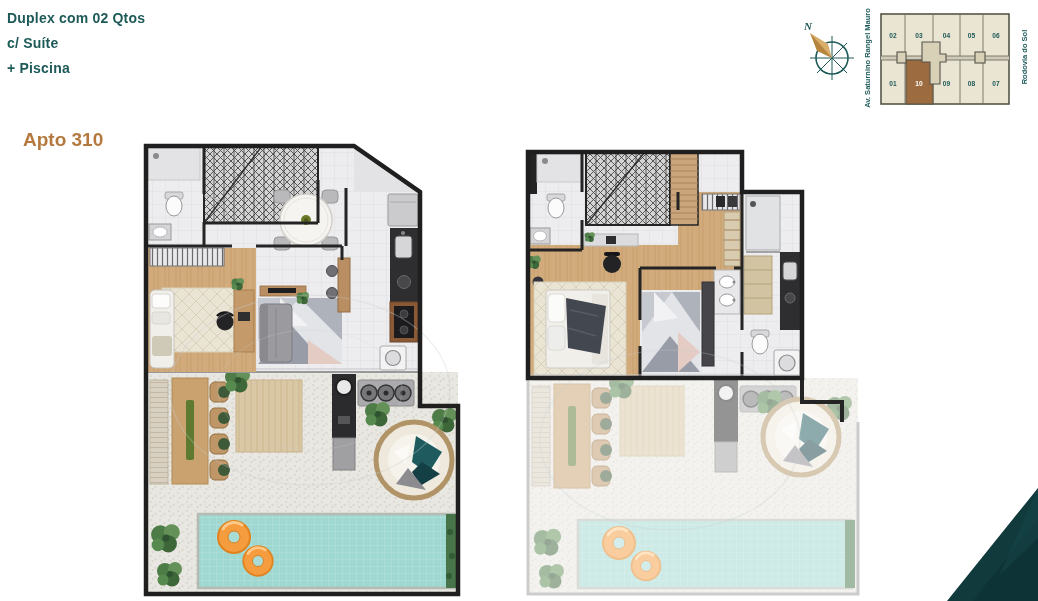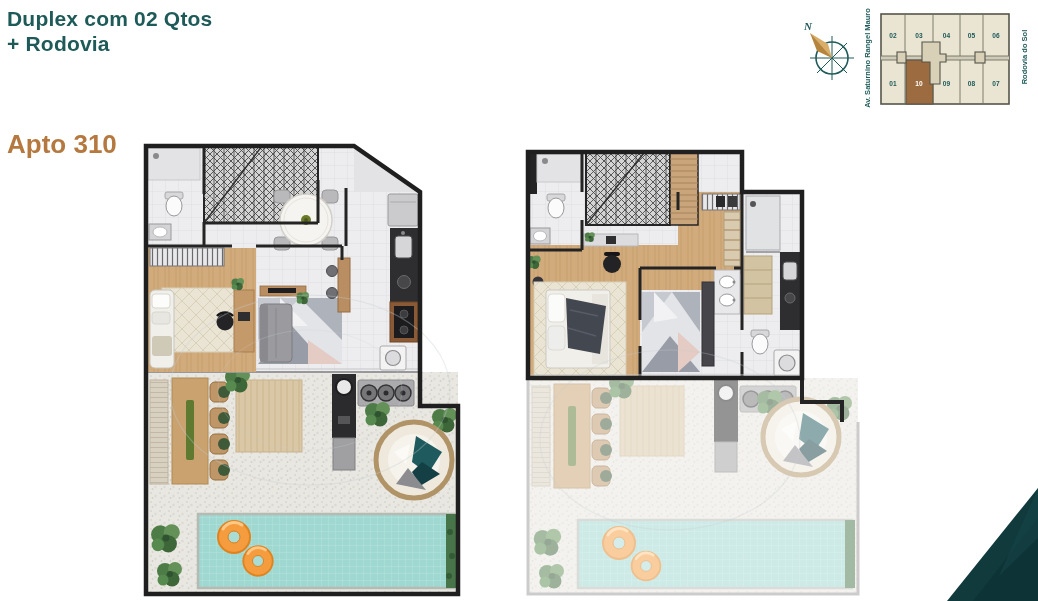--- a/index.html
+++ b/index.html
@@ -1,37 +1,38 @@
 <!DOCTYPE html>
 <html><head>
 <meta charset="utf-8">
 <style>
   html,body{margin:0;padding:0;background:#ffffff;}
   .canvas{position:relative;width:1038px;height:601px;background:#ffffff;
           font-family:"Liberation Sans",sans-serif;overflow:hidden;}
-  .title{position:absolute;left:7px;top:6px;color:#1d5a58;font-size:21px;
+  .title{position:absolute;left:7px;top:6px;color:#1d5a58;font-size:14px;
          font-weight:700;line-height:25px;letter-spacing:.2px;}
-  .apto{position:absolute;left:7px;top:129px;color:#b5793f;font-size:26px;font-weight:700;}
+  .apto{position:absolute;left:23px;top:129px;color:#b5793f;font-size:19px;font-weight:700;}
   .street{position:absolute;color:#1d5a59;font-size:7.5px;font-weight:700;white-space:nowrap;
           transform:translate(-50%,-50%) rotate(-90deg);}
   #street-left{left:867px;top:58px;}
   #street-right{left:1024px;top:57px;}
   svg{position:absolute;display:block;}
   text.kp{font-family:"Liberation Sans",sans-serif;font-size:6.6px;font-weight:700;fill:#1d5a59;}
   text.kp.hl{fill:#ffffff;}
   text.north{font-family:"Liberation Serif",serif;font-style:italic;font-size:11px;font-weight:700;fill:#1d5a59;}
 </style>
 </head>
 <body>
 
 <div class="canvas">
 
   <div class="title">
     <div>Duplex com 02 Qtos</div>
-    <div>+ Rodovia</div>
+    <div>c/ Suíte</div>
+    <div>+ Piscina</div>
   </div>
   <div class="apto">Apto 310</div>
 
   <svg style="left:796px;top:14px" width="72" height="84" viewBox="0 0 72 84">
     <g stroke="#1d5a59" stroke-width="1">
       <line x1="36" y1="22" x2="36" y2="66"></line>
       <line x1="14" y1="44" x2="58" y2="44"></line>
       <line x1="21" y1="29" x2="51" y2="59"></line>
       <line x1="51" y1="29" x2="21" y2="59"></line>
     </g>

